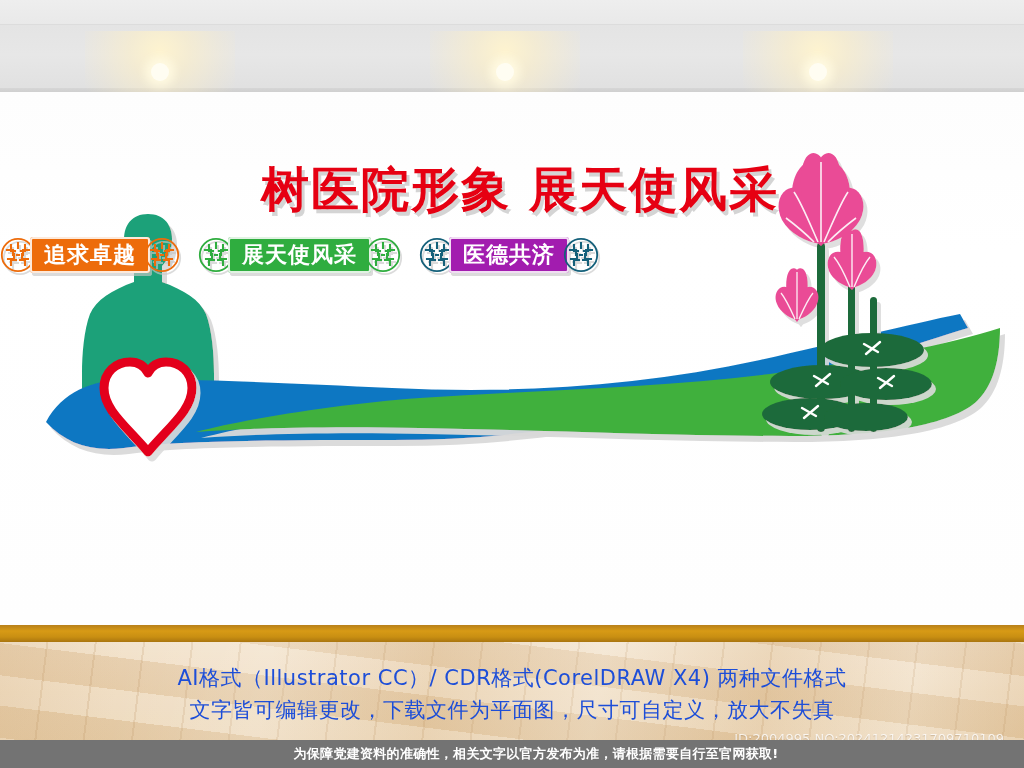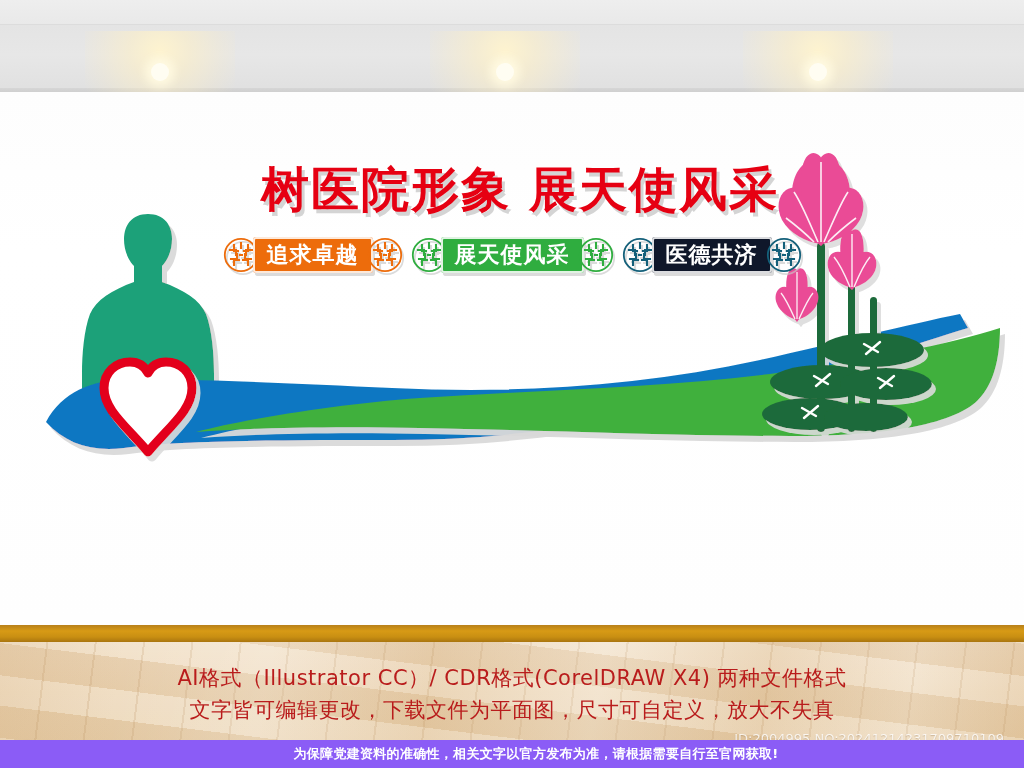--- a/index.html
+++ b/index.html
@@ -61,21 +61,21 @@
     font-size:48px; font-weight:bold; letter-spacing:2px;
     color:#e60012;
     text-shadow:3px 4px 0 rgba(205,205,205,.85);
     white-space:nowrap;
   }
   .title .gap{ display:inline-block; width:18px; }
 
   
   .badges{
     position:absolute; left:0; top:235px; width:1024px;
-    display:flex; justify-content:center; align-items:center; gap:8px;
+    display:flex; justify-content:flex-start; align-items:center; gap:18px;
   }
   .badge{
     position:relative; display:flex; align-items:center; height:40px;
     filter:drop-shadow(2px 3px 0 rgba(200,200,200,.65));
   }
   .orn{ width:36px; height:36px; flex:0 0 36px; }
   .badge-body{
     height:36px; display:flex; align-items:center; justify-content:center;
     padding:0 14px; margin:0 -6px;
     font-family:"DejaVu Sans","Liberation Sans",sans-serif;
@@ -106,28 +106,28 @@
       linear-gradient(100deg, rgba(210,170,118,.20) 0%, rgba(255,255,255,0) 12%,
                               rgba(255,255,255,.18) 26%, rgba(211,171,119,.16) 42%,
                               rgba(255,255,255,.2) 58%, rgba(206,164,110,.18) 74%,
                               rgba(255,255,255,.16) 88%, rgba(210,170,118,.18) 100%);
   }
 
   
   .footer-text{
     position:absolute; left:0; top:662px; width:1024px; text-align:center;
     font-family:"DejaVu Sans","Liberation Sans",sans-serif;
-    color:#b91c1c;
+    color:#1d4ed8;
   }
   .fline1{ font-size:21px; line-height:32px; letter-spacing:.5px; white-space:nowrap;}
   .fline2{ font-size:21px; line-height:32px; letter-spacing:.5px; white-space:nowrap;}
 
   .blackbar{
     position:absolute; left:0; top:740px; width:1024px; height:28px;
-    background:#8b5cf6;
+    background:#737373;
     display:flex; align-items:center; justify-content:center;padding-left:48px;
   }
   .blackbar span{
     font-family:"DejaVu Sans","Liberation Sans",sans-serif;
     font-size:13px; font-weight:bold; color:#ffffff; letter-spacing:.3px;
     white-space:nowrap;
   }
 
   
   .wm-brand{
@@ -364,21 +364,21 @@
       <svg class="orn" viewBox="0 0 36 36">
         <circle cx="18" cy="18" r="16.2" fill="none" stroke="#14607a" stroke-width="1.8"></circle>
         <g fill="none" stroke="#14607a" stroke-width="2.1" stroke-linecap="square">
           <path d="M18,6 L18,11 M11,8 L11,14 L15,14 M25,8 L25,14 L21,14
                    M7,13 L13,13 L13,18 M29,13 L23,13 L23,18
                    M8,22 L14,22 L14,17 M28,22 L22,22 L22,17
                    M11,28 L11,23 L16,23 M25,28 L25,23 L20,23
                    M17,18 L19,18"></path>
         </g>
       </svg>
-      <div class="badge-body" style="background:#0f172a;">医德共济</div>
+      <div class="badge-body" style="background:#a21caf;">医德共济</div>
       <svg class="orn" viewBox="0 0 36 36">
         <circle cx="18" cy="18" r="16.2" fill="none" stroke="#14607a" stroke-width="1.8"></circle>
         <g fill="none" stroke="#14607a" stroke-width="2.1" stroke-linecap="square">
           <path d="M18,6 L18,11 M11,8 L11,14 L15,14 M25,8 L25,14 L21,14
                    M7,13 L13,13 L13,18 M29,13 L23,13 L23,18
                    M8,22 L14,22 L14,17 M28,22 L22,22 L22,17
                    M11,28 L11,23 L16,23 M25,28 L25,23 L20,23
                    M17,18 L19,18"></path>
         </g>
       </svg>

